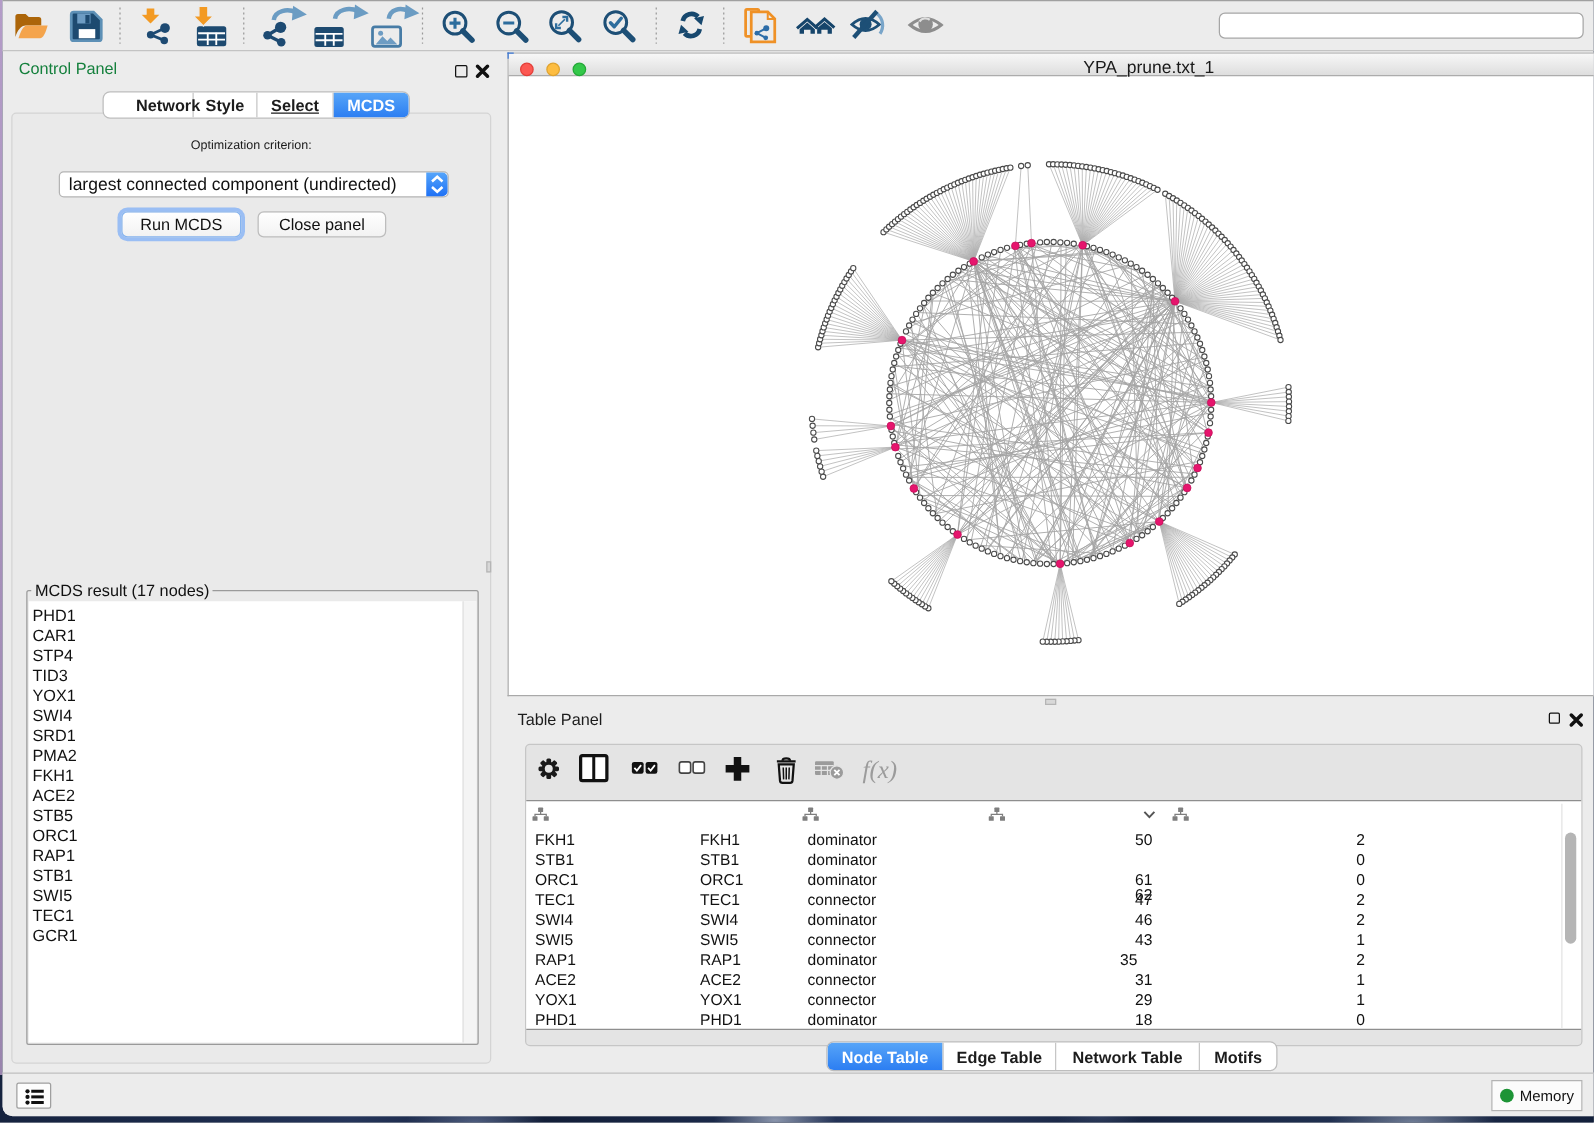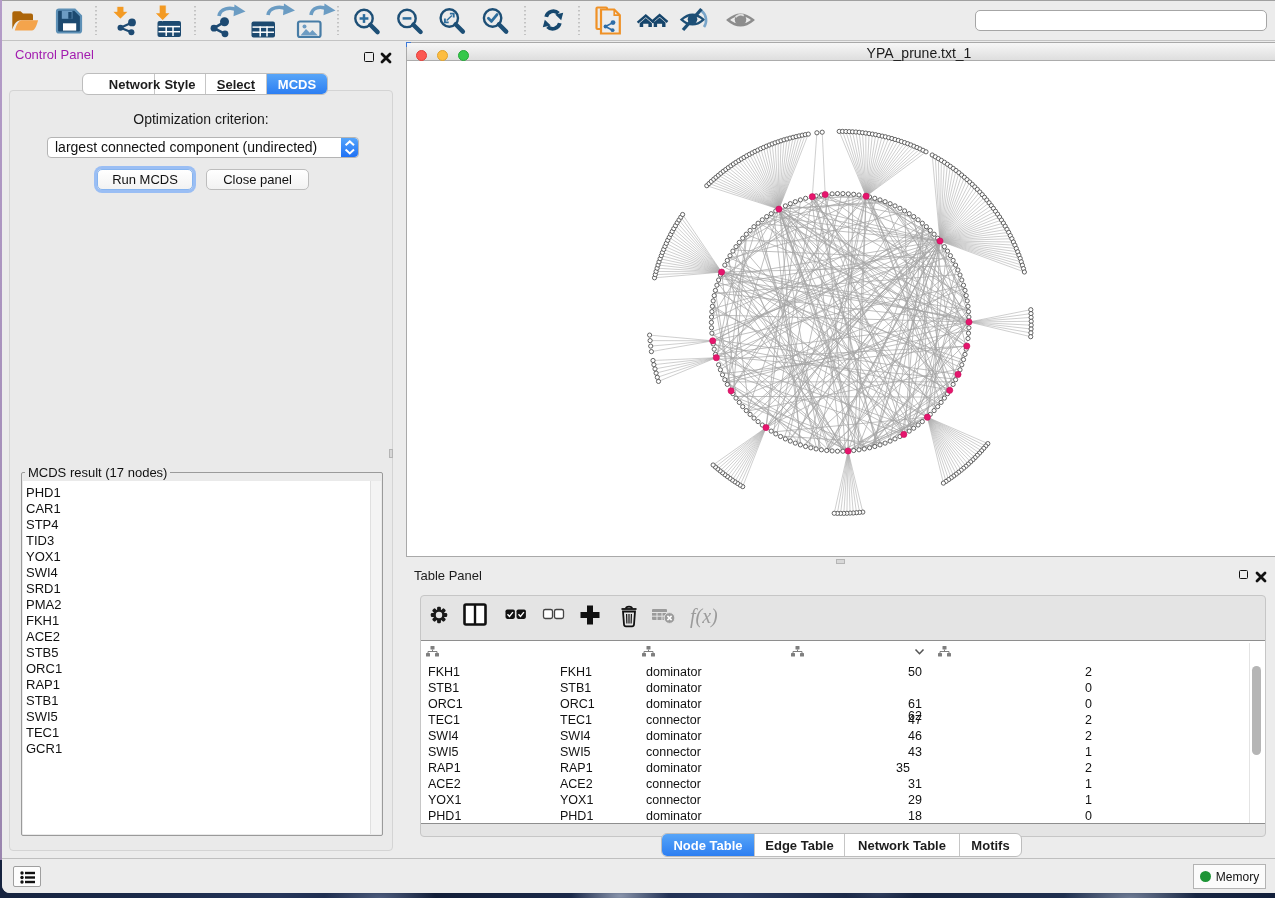--- a/index.html
+++ b/index.html
@@ -11,29 +11,29 @@
    radial-gradient(95px 30px at 1130px 898px, rgba(140,152,175,0.75), rgba(140,152,175,0) 70%),
    radial-gradient(80px 26px at 380px 898px, rgba(100,115,150,0.7), rgba(100,115,150,0) 70%),
    radial-gradient(50px 16px at 880px 893px, rgba(70,85,120,0.5), rgba(70,85,120,0) 70%),
    linear-gradient(90deg,#16233f 0%,#1b2a4a 12%,#25355a 22%,#121e38 34%,#1d2c4e 48%,#2a3a60 58%,#16233f 70%,#203050 84%,#121f3a 100%); }
 #lstrip { left:0; top:0; width:2px; height:860px; background:linear-gradient(#b49cc8,#9a85ae); }
 #app { left:2px; top:0; width:1273px; height:893px; background:#ececec; border-bottom-left-radius:8px; overflow:hidden; }
 
 #toolbar { left:0; top:0; width:1273px; height:41px; background:#ececec; border-top:1px solid #a0a0a0; border-bottom:1px solid #c3c3c3; }
 #search { left:973px; top:10px; width:292px; height:21px; background:#fff; border:1px solid #a6a6a6; border-radius:5px; }
 
-#cp-title { left:13px; top:47px; font-size:13px; color:#a21caf; }
+#cp-title { left:13px; top:47px; font-size:13px; color:#15803d; }
 .wbtn-sq { width:10px; height:10px; border:1.4px solid #111; border-radius:1.5px; background:transparent; }
 
 .seg { position:absolute; display:flex; background:#fff; border:1px solid #bdbdbd; border-radius:6px; overflow:hidden; }
 .seg > div { font-size:13px; font-weight:bold; color:#1c1c1c; display:flex; align-items:center; justify-content:center; border-right:1px solid #c6c6c6; }
 .seg > div:last-child { border-right:none; }
 .seg > div.on { background:linear-gradient(#57a5f8,#2c7ef2); color:#fff; }
 #cp-content { left:7px; top:90px; width:384px; height:761px; background:#eaeaea; border:1px solid #d4d4d4; border-radius:4px; }
-#optlabel { left:0px; top:111px; width:398px; text-align:center; font-size:14px; color:#1a1a1a; }
+#optlabel { left:0px; top:111px; width:398px; text-align:center; font-size:10px; color:#1a1a1a; }
 #combo { left:45px; top:137px; width:312px; height:21px; background:#fff; border:1px solid #b4b4b4; border-radius:4px; font-size:14px; color:#111; line-height:19px; padding-left:7px; }
 #combo-step { right:0; top:0; width:17.5px; height:19px; position:absolute; border-radius:0 4px 4px 0; background:linear-gradient(#55a5fb,#1f71f5); }
 .btn { position:absolute; background:linear-gradient(#ffffff,#f2f2f2); border:1px solid #bdbdbd; border-radius:5px; font-size:13px; color:#111; display:flex; align-items:center; justify-content:center; }
 #runbtn { left:95px; top:169px; width:96px; height:21px; box-shadow:0 0 0 3px rgba(100,160,250,0.6); border-color:#86b4ef; }
 #closebtn { left:204px; top:169px; width:103px; height:21px; }
 
 #fs { left:19px; top:472px; width:362px; height:364px; }
 #fs-legend { position:absolute; left:4px; top:-7px; background:#eaeaea; padding:0 3px; font-size:13px; color:#111; }
 #fs-border { position:absolute; left:0; top:0; width:100%; height:100%; border:1px solid #9a9a9a; border-radius:2px; }
 #mcds-list { position:absolute; left:2px; top:9px; width:358px; height:353px; background:#fff; }

